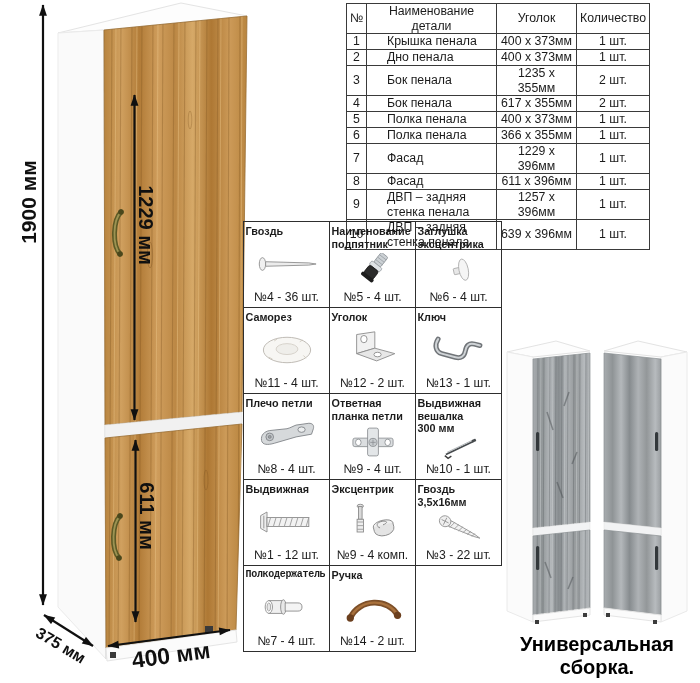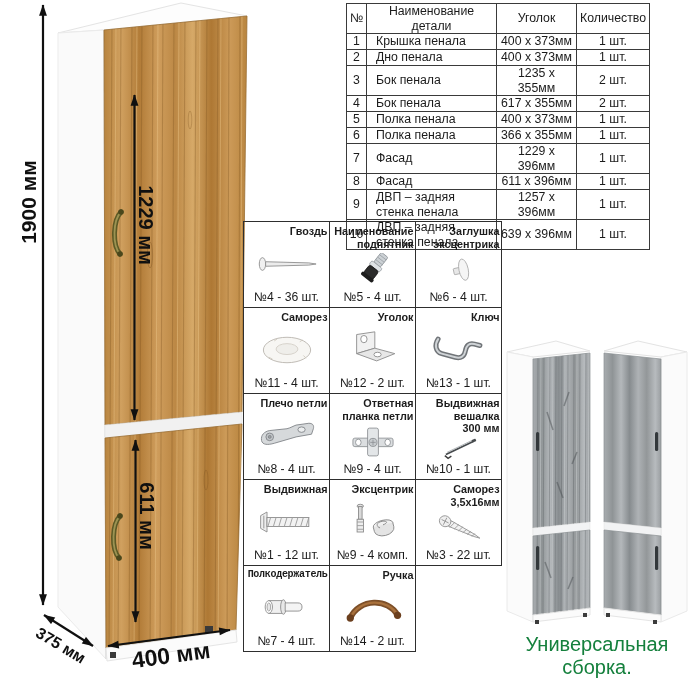--- a/index.html
+++ b/index.html
@@ -4,35 +4,35 @@
 <style>
   html,body{margin:0;padding:0;background:#fff;}
   body{font-family:"Liberation Sans",sans-serif;color:#1c1c1c;}
   #sheet{position:relative;width:700px;height:683px;background:#fff;overflow:hidden;}
 
   
   table.parts{position:absolute;left:346px;top:3px;border-collapse:collapse;table-layout:fixed;
     font-size:12.3px;color:#1b1b1b;}
   table.parts td,table.parts th{border:1.5px solid #3a3a3a;padding:0 2px;line-height:1.18;
     height:15px;text-align:center;vertical-align:middle;font-weight:400;}
-  table.parts td.nm{text-align:left;padding-left:9px;}
+  table.parts td.nm{text-align:left;padding-left:20px;}
 
   
   table.hw{position:absolute;left:243px;top:221px;border-collapse:collapse;table-layout:fixed;}
   table.hw td{border:1.5px solid #2e2e2e;width:85px;height:85px;padding:0;vertical-align:top;}
   table.hw td.empty{border:none;}
   .cellwrap{display:flex;flex-direction:column;align-items:center;height:85px;}
-  .hw-name{font-size:10.8px;font-weight:700;text-align:right;line-height:1.16;margin-top:3px;
+  .hw-name{font-size:10.8px;font-weight:700;text-align:left;line-height:1.16;margin-top:3px;
     width:82px;}
   .hw-name.tight{font-size:10px;letter-spacing:-0.3px;font-family:Liberation Mono, monospace;}
   .hw-icon{flex:1;display:flex;align-items:center;justify-content:center;min-height:0;}
   .hw-count{font-size:12.2px;font-weight:400;margin-bottom:3px;white-space:nowrap;}
 
   .caption{position:absolute;left:494px;top:633px;width:206px;text-align:center;
-    font-size:20px;font-weight:400;color:#15803d;}
+    font-size:20px;font-weight:700;color:#000000;}
 
   svg{display:block;}
   .cabsvg{position:absolute;left:0;top:0;}
   .graysvg{position:absolute;left:497px;top:332px;}
 </style>
 </head>
 <body>
 
 <div id="sheet">
 
@@ -377,21 +377,21 @@
             <path d="M35,25 L35,30 A11,7 0 0 0 57,30 L57,25" fill="#e4e4e4" stroke="#8d8d8d"></path>
             <path d="M46,25 C52,24.5 52,21.5 46,21 C39,20.5 38,25 42,27.5" fill="none" stroke="#8d8d8d"></path>
           </g>
         </svg>
               </div>
         <div class="hw-count">№9 - 4 комп.</div>
       </div>
           </td>
       <td>
             <div class="cellwrap">
-        <div class="hw-name">Саморез 3,5х16мм</div>
+        <div class="hw-name">Гвоздь 3,5х16мм</div>
         <div class="hw-icon">
                 <svg width="64" height="34" viewBox="0 0 68 44">
           <g transform="rotate(26 34 22)">
             <path d="M21,18 L56,20.5 L64,22 L56,23.5 L21,26 Z" fill="#f2f2f2" stroke="#8d8d8d"></path>
             <path d="M26,17.5 l-3,9 M32,17.8 l-3,8.4 M38,18.2 l-3,7.6 M44,18.6 l-3,6.8 M50,19 l-3,6 M56,19.5 l-2.5,5" stroke="#9a9a9a" fill="none"></path>
             <ellipse cx="14" cy="22" rx="7.5" ry="7" fill="#efefef" stroke="#8d8d8d"></ellipse>
             <path d="M14,17 V27 M9,22 H19" stroke="#8d8d8d" fill="none"></path>
           </g>
         </svg>
               </div>

